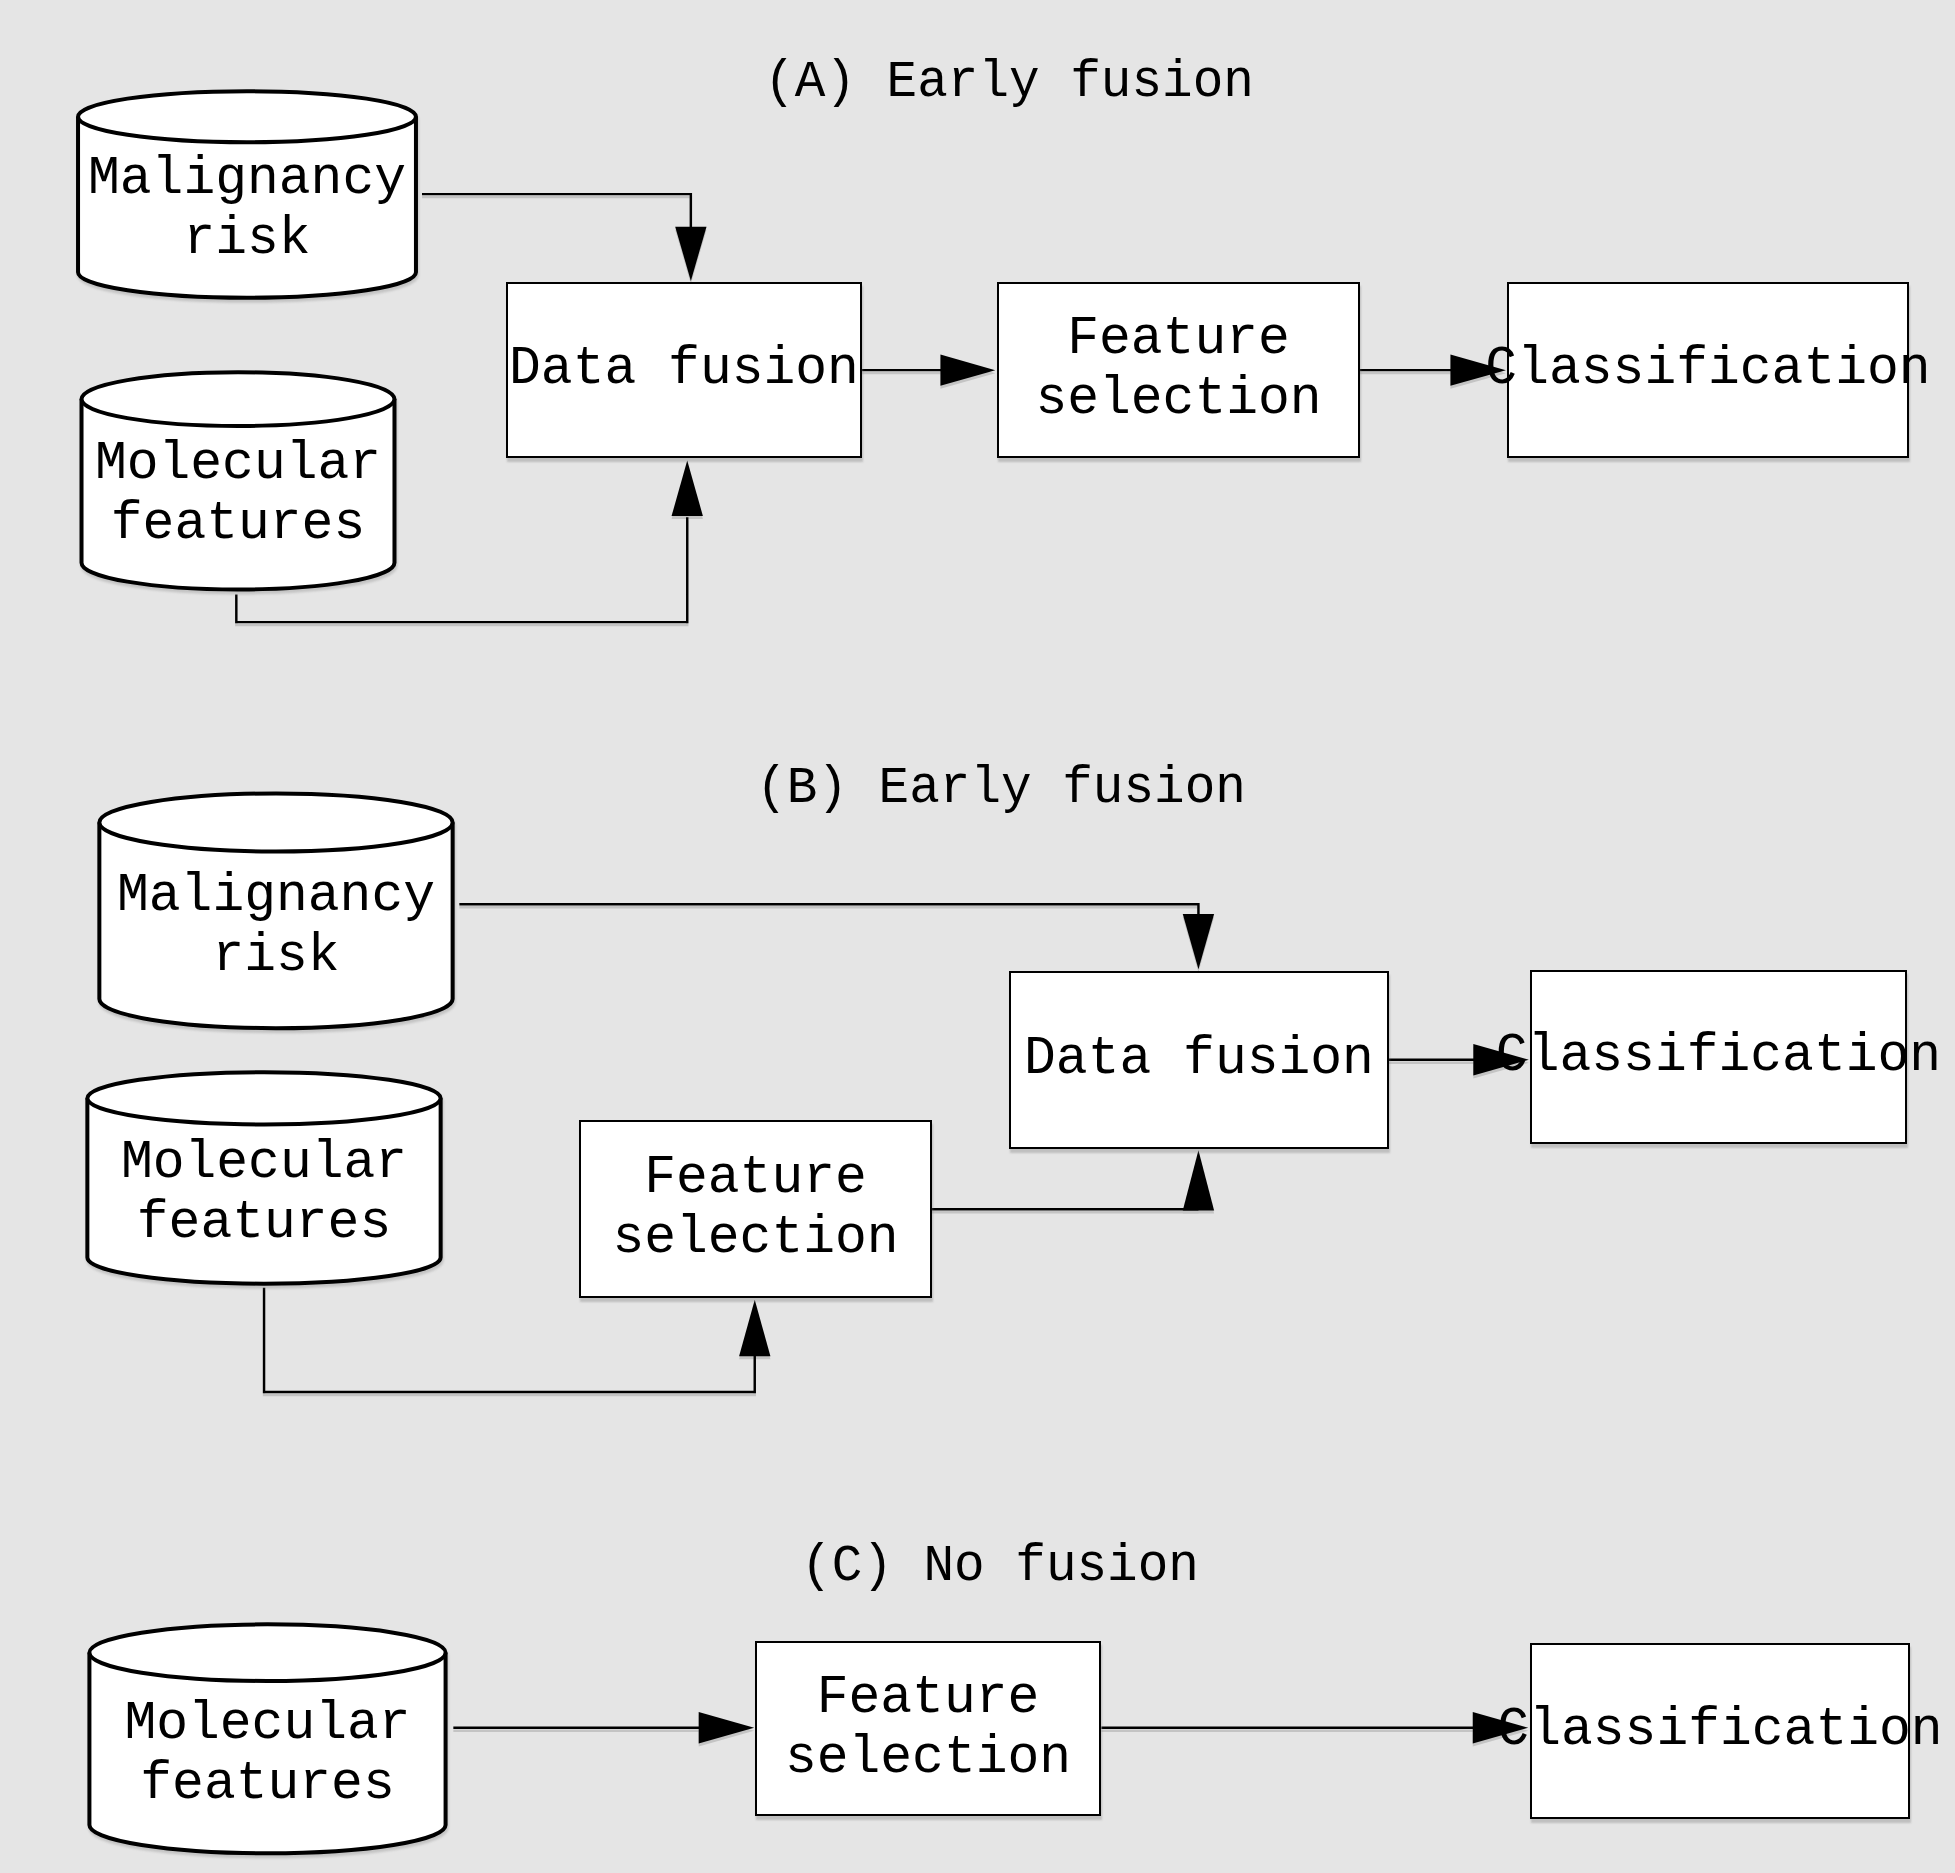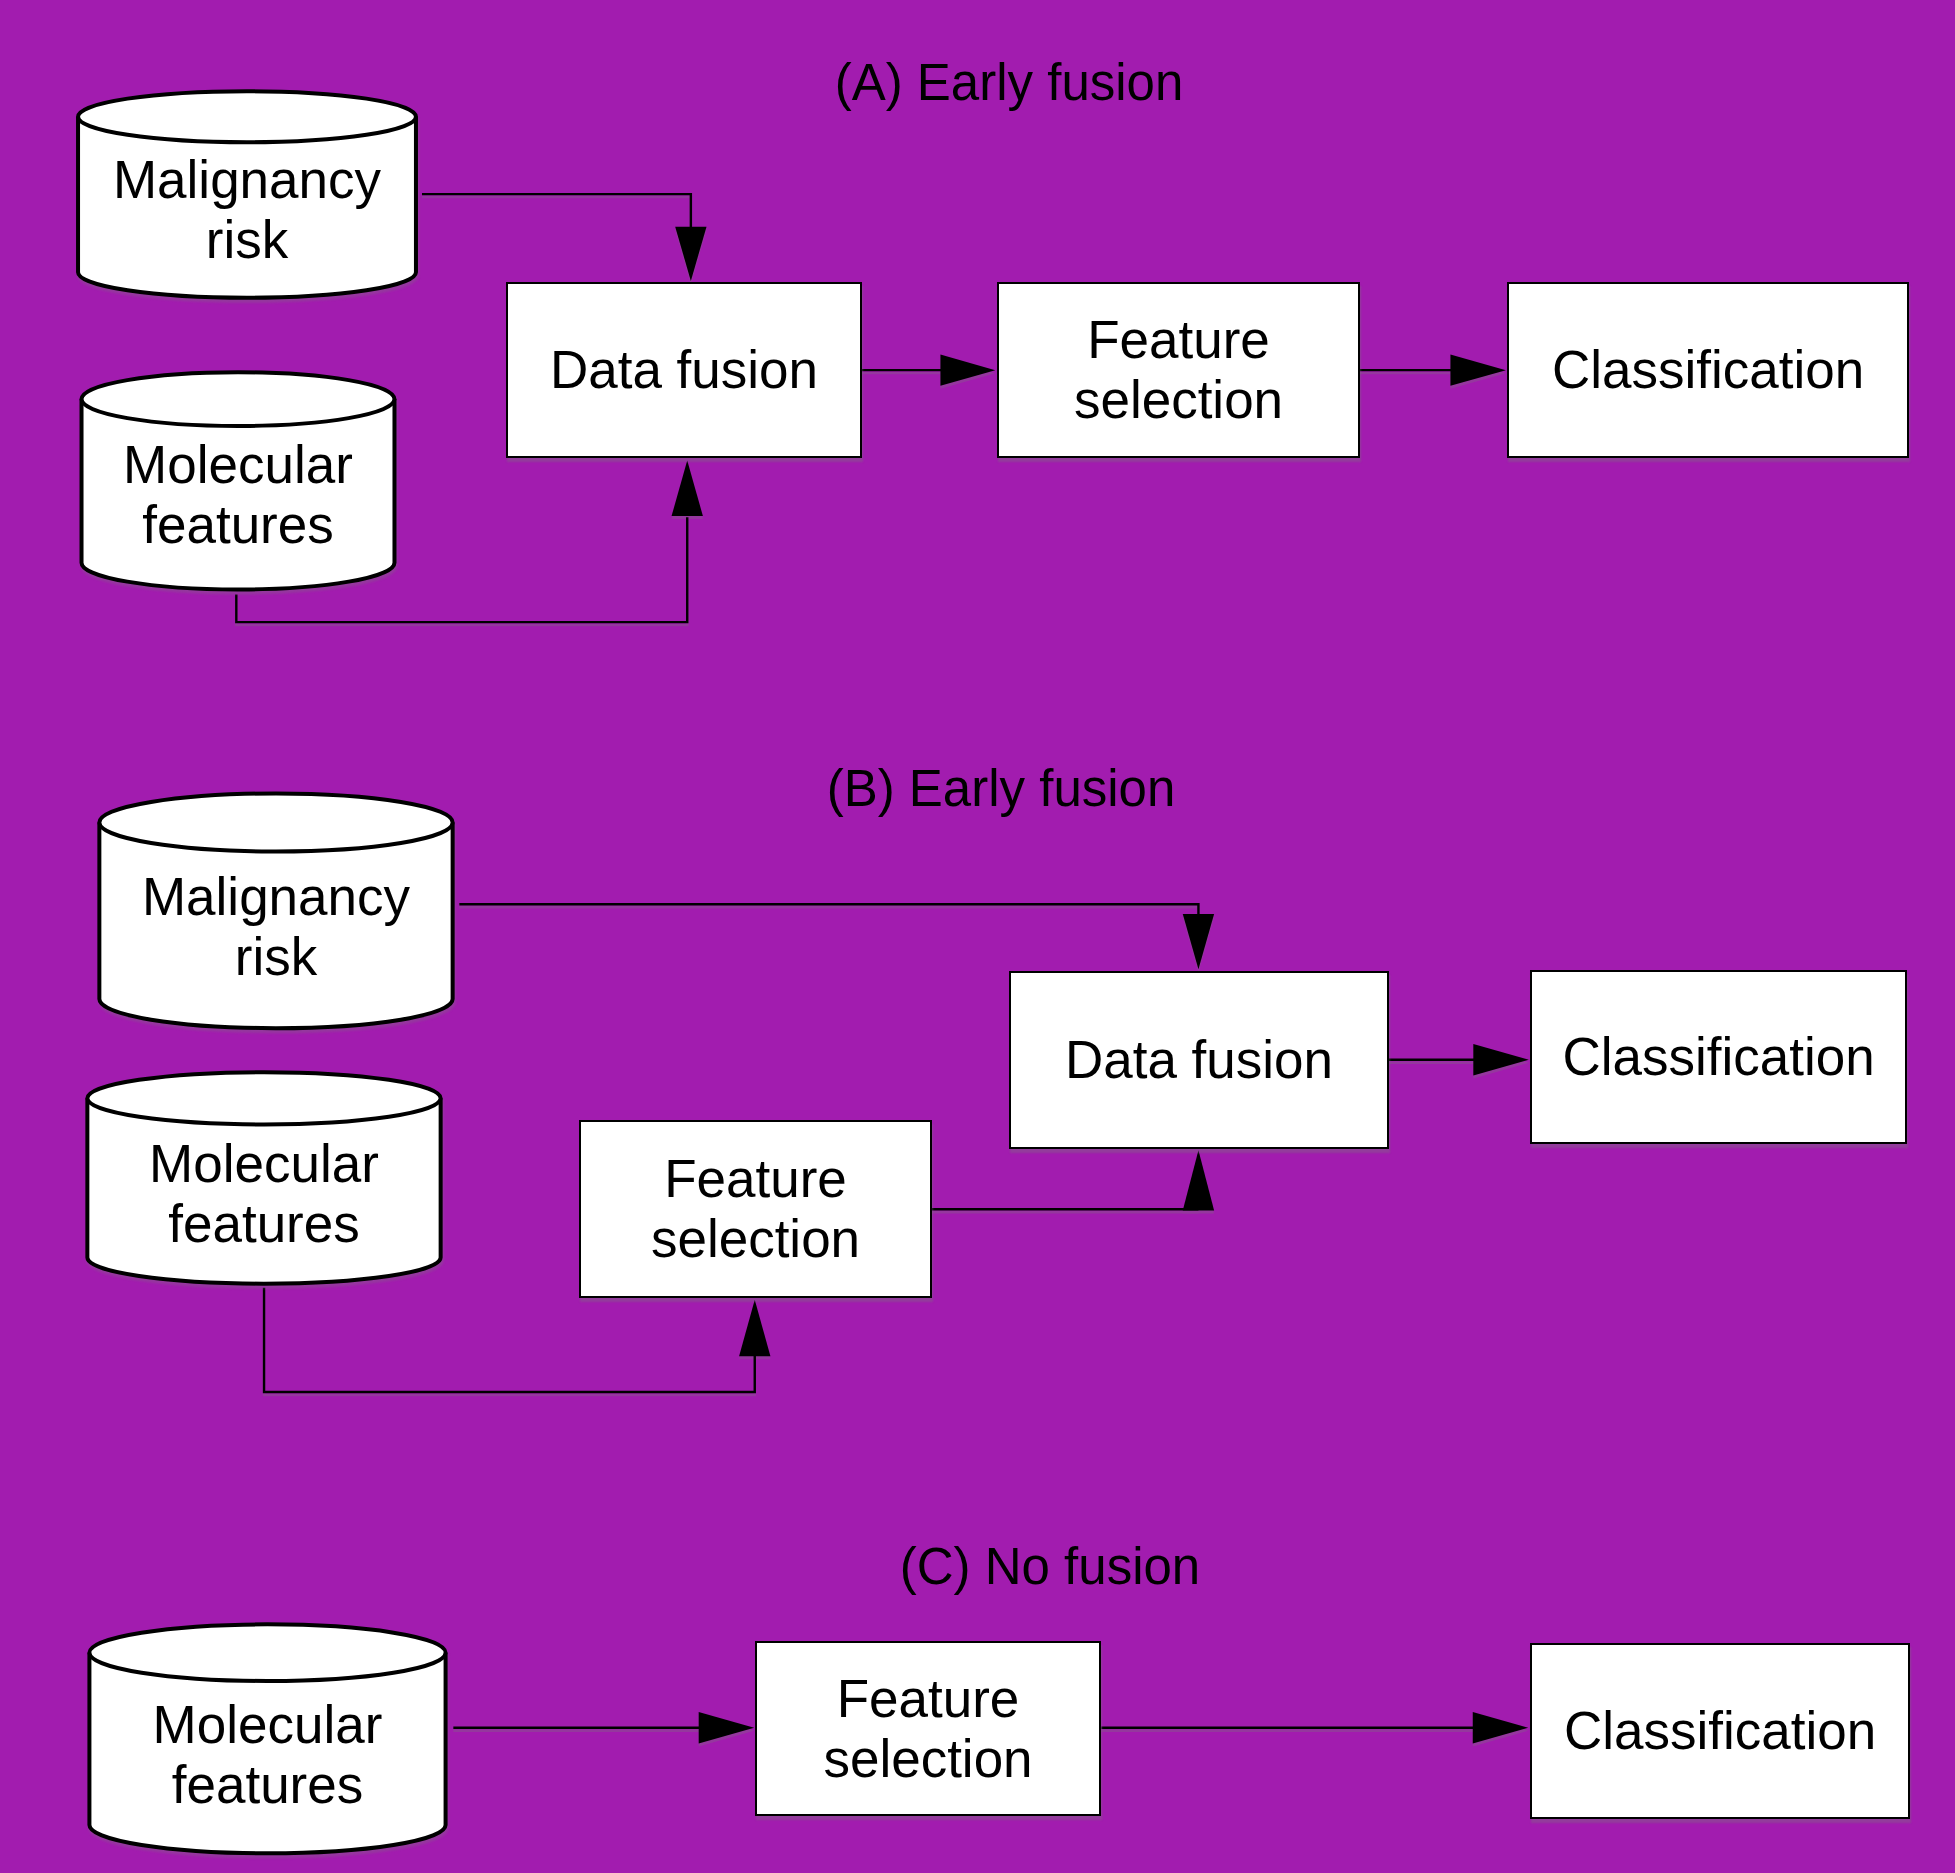--- a/index.html
+++ b/index.html
@@ -4,22 +4,22 @@
 <style>
   html, body {
     margin: 0;
     padding: 0;
     background: #ffffff;
   }
   .canvas {
     position: relative;
     width: 1955px;
     height: 1873px;
-    background: #a21caf;
-    font-family: Liberation Sans, sans-serif;
+    background: #e5e5e5;
+    font-family: Liberation Mono, monospace;
     color: #000000;
     overflow: hidden;
   }
   .section-title {
     position: absolute;
     transform: translateX(-50%);
     font-size: 51px;
     line-height: 1.1;
     white-space: nowrap;
     color: #000000;
@@ -191,21 +191,21 @@
   </div>
 
   <div class="node process" style="left:1009px; top:971px; width:380px; height:178px;">
     <span class="node-label">Data fusion</span>
   </div>
 
   <div class="node process" style="left:1530px; top:970px; width:377px; height:174px;">
     <span class="node-label">Classification</span>
   </div>
 
-  <div class="section-title" style="left:1050px; top:1539px;">(C) No fusion</div>
+  <div class="section-title" style="left:1000px; top:1539px;">(C) No fusion</div>
 
   <div class="node cylinder" style="left:82px; top:1622px; width:371px; height:236px;">
     <svg class="shape" viewBox="0 0 100 100" preserveAspectRatio="none" aria-hidden="true">
       <path d="M2,13 L2,86 A48,12 0 0 0 98,86 L98,13"></path>
       <ellipse cx="50" cy="13" rx="48" ry="12"></ellipse>
     </svg>
     <span class="node-label">Molecular
 features</span>
   </div>
 

